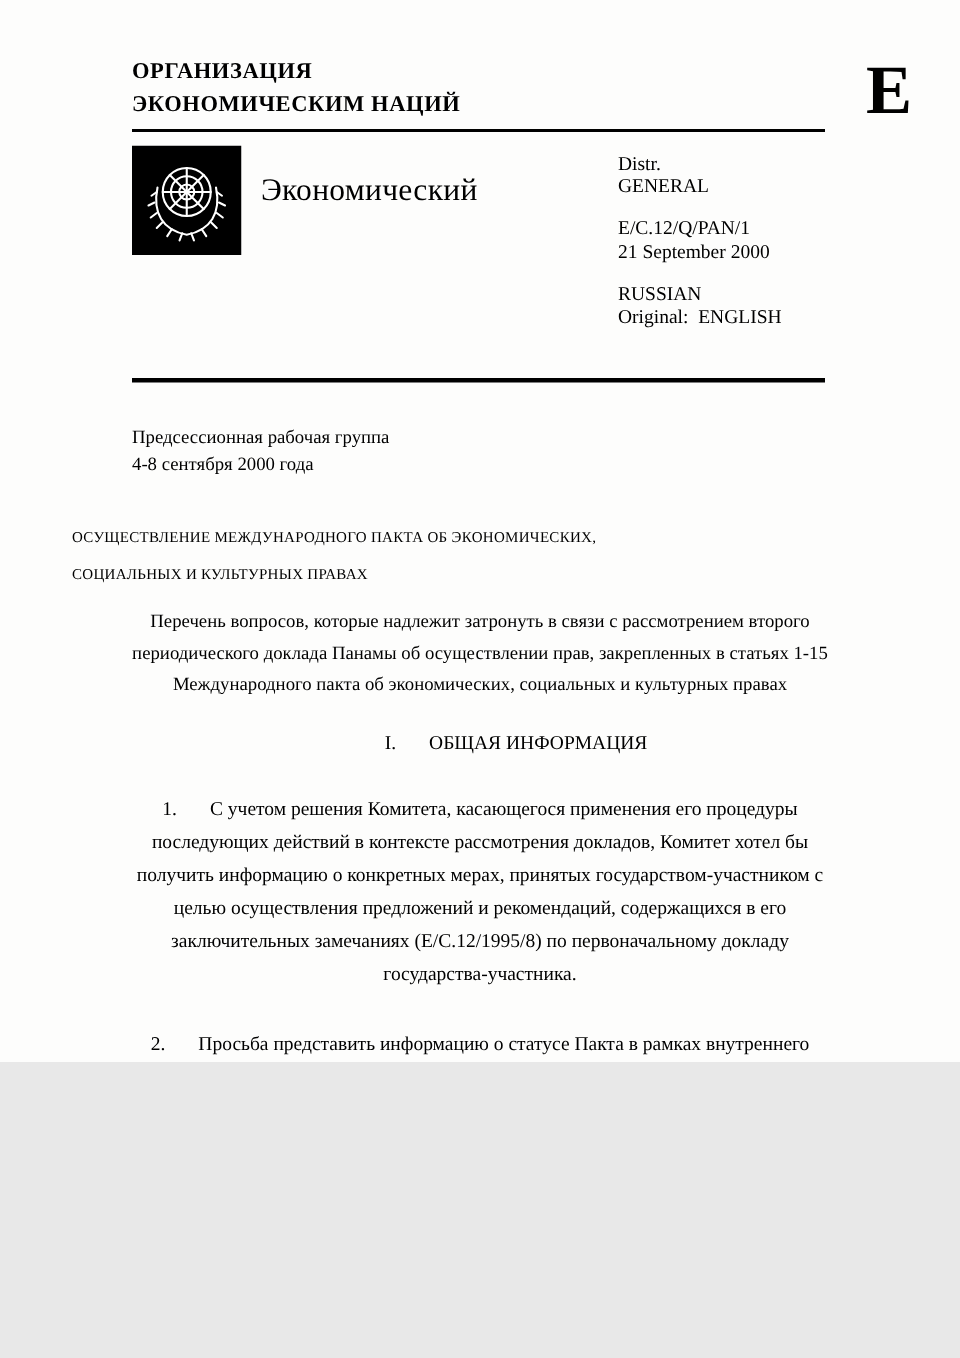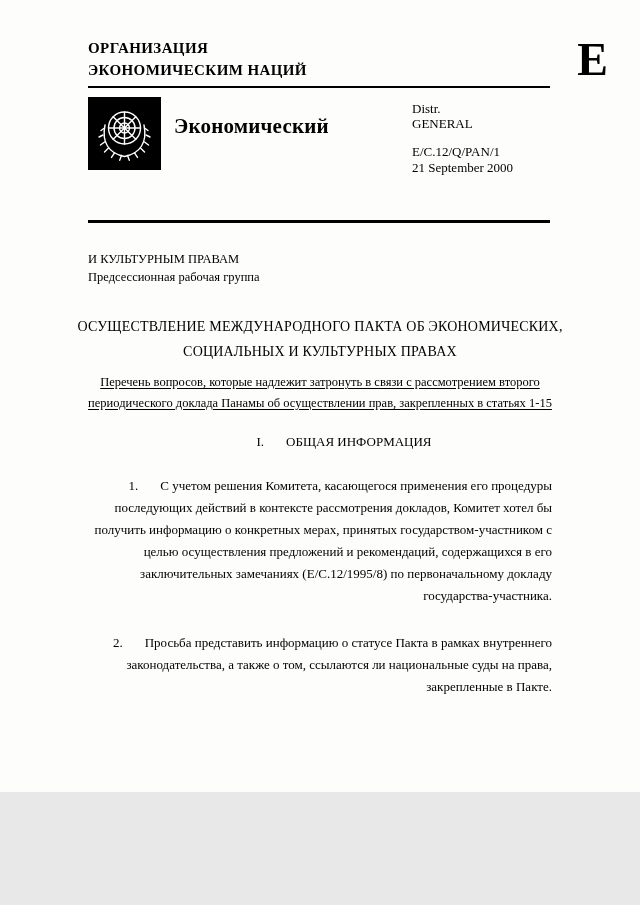--- a/index.html
+++ b/index.html
@@ -1,19 +1,19 @@
 <!DOCTYPE html>
 <html><head>
 <meta charset="utf-8">
 <style>
   * { margin: 0; padding: 0; box-sizing: border-box; }
   html, body { background: #e8e8e8; }
   .page {
     width: 640px;
-    height: 792px;
+    height: 708px;
     margin: 0 auto;
     background: #fdfdfc;
     color: #000;
     font-family: "Liberation Serif", "DejaVu Serif", serif;
     position: relative;
     overflow: hidden;
   }
   .pre { white-space: pre; }
 
   
@@ -51,21 +51,21 @@
   
   .masthead {
     display: flex;
     align-items: flex-start;
     padding: 9px 0 0 88px;
     min-height: 112px;
   }
   .emblem { width: 73px; height: 73px; flex: none; display: block; }
   .council-name {
     font-size: 21px;
-    font-weight: bold;
+    font-weight: normal;
     line-height: 1.4;
     padding: 15px 0 0 13px;
     width: 244px;
     letter-spacing: 0.2px;
   }
   .distr-block {
     margin-left: auto;
     margin-right: 88px;
     width: 140px;
     font-size: 13px;
@@ -79,49 +79,49 @@
     padding: 0 88px;
     margin-top: 27px;
     font-size: 12.5px;
     line-height: 18px;
   }
 
   
   .doc-title {
     margin-top: 28px;
     padding: 0 48px;
-    text-align: center;
-    font-size: 14px;
+    text-align: left;
+    font-size: 10px;
     line-height: 25px;
     letter-spacing: 0.2px;
   }
   .doc-subtitle {
     margin-top: 8px;
     padding: 0 80px;
     text-align: center;
     font-size: 12.5px;
     line-height: 21px;
   }
-  .doc-subtitle .u { text-decoration: underline; text-underline-offset: 2px; }
+  .doc-subtitle .u { text-underline-offset: 2px; }
 
   .section-heading {
     margin-top: 20px;
     text-align: center;
     font-size: 13px;
     margin-left: 48px;
   }
   .section-num { margin-right: 22px; }
 
   
   .body-para {
     padding: 0 88px;
     margin-top: 25px;
     font-size: 13px;
     line-height: 22px;
-    text-align: right;
+    text-align: center;
   }
   .para-num { margin-right: 22px; }
 
   
   .footer-ref {
     position: absolute;
     left: 88px;
     top: 819px;
     font-size: 15px;
   }
@@ -161,37 +161,42 @@
     </div>
     <div class="distr-block">
       <div class="distr-group">
         <div>Distr.</div>
         <div>GENERAL</div>
       </div>
       <div class="distr-group">
         <div>E/C.12/Q/PAN/1</div>
         <div>21 September 2000</div>
       </div>
+      <div class="distr-group">
+        <div>RUSSIAN</div>
+        <div class="pre">Original:  ENGLISH</div>
+      </div>
     </div>
   </div>
   <div class="rule-thick"></div>
 
   <div class="committee">
-    <div>И КУЛЬТУРНЫМ ПРАВАМ</div>
     <div>Предсессионная рабочая группа</div>
+    <div>4-8 сентября 2000 года</div>
   </div>
 
   <div class="doc-title">
     <div>ОСУЩЕСТВЛЕНИЕ МЕЖДУНАРОДНОГО ПАКТА ОБ ЭКОНОМИЧЕСКИХ,</div>
     <div>СОЦИАЛЬНЫХ И КУЛЬТУРНЫХ ПРАВАХ</div>
   </div>
 
   <div class="doc-subtitle">
     <div class="u">Перечень вопросов, которые надлежит затронуть в связи с рассмотрением второго</div>
     <div class="u">периодического доклада Панамы об осуществлении прав, закрепленных в статьях 1-15</div>
+    <div class="u">Международного пакта об экономических, социальных и культурных правах</div>
   </div>
 
   <div class="section-heading">
     <span class="section-num">I.</span><span>ОБЩАЯ ИНФОРМАЦИЯ</span>
   </div>
 
   <p class="body-para">
     <span class="para-num">1.</span><span>С учетом решения Комитета, касающегося применения его процедуры последующих действий в контексте рассмотрения докладов, Комитет хотел бы получить информацию о конкретных мерах, принятых государством-участником с целью осуществления предложений и рекомендаций, содержащихся в его заключительных замечаниях (E/C.12/1995/8) по первоначальному докладу государства-участника.</span>
   </p>
   <p class="body-para">

